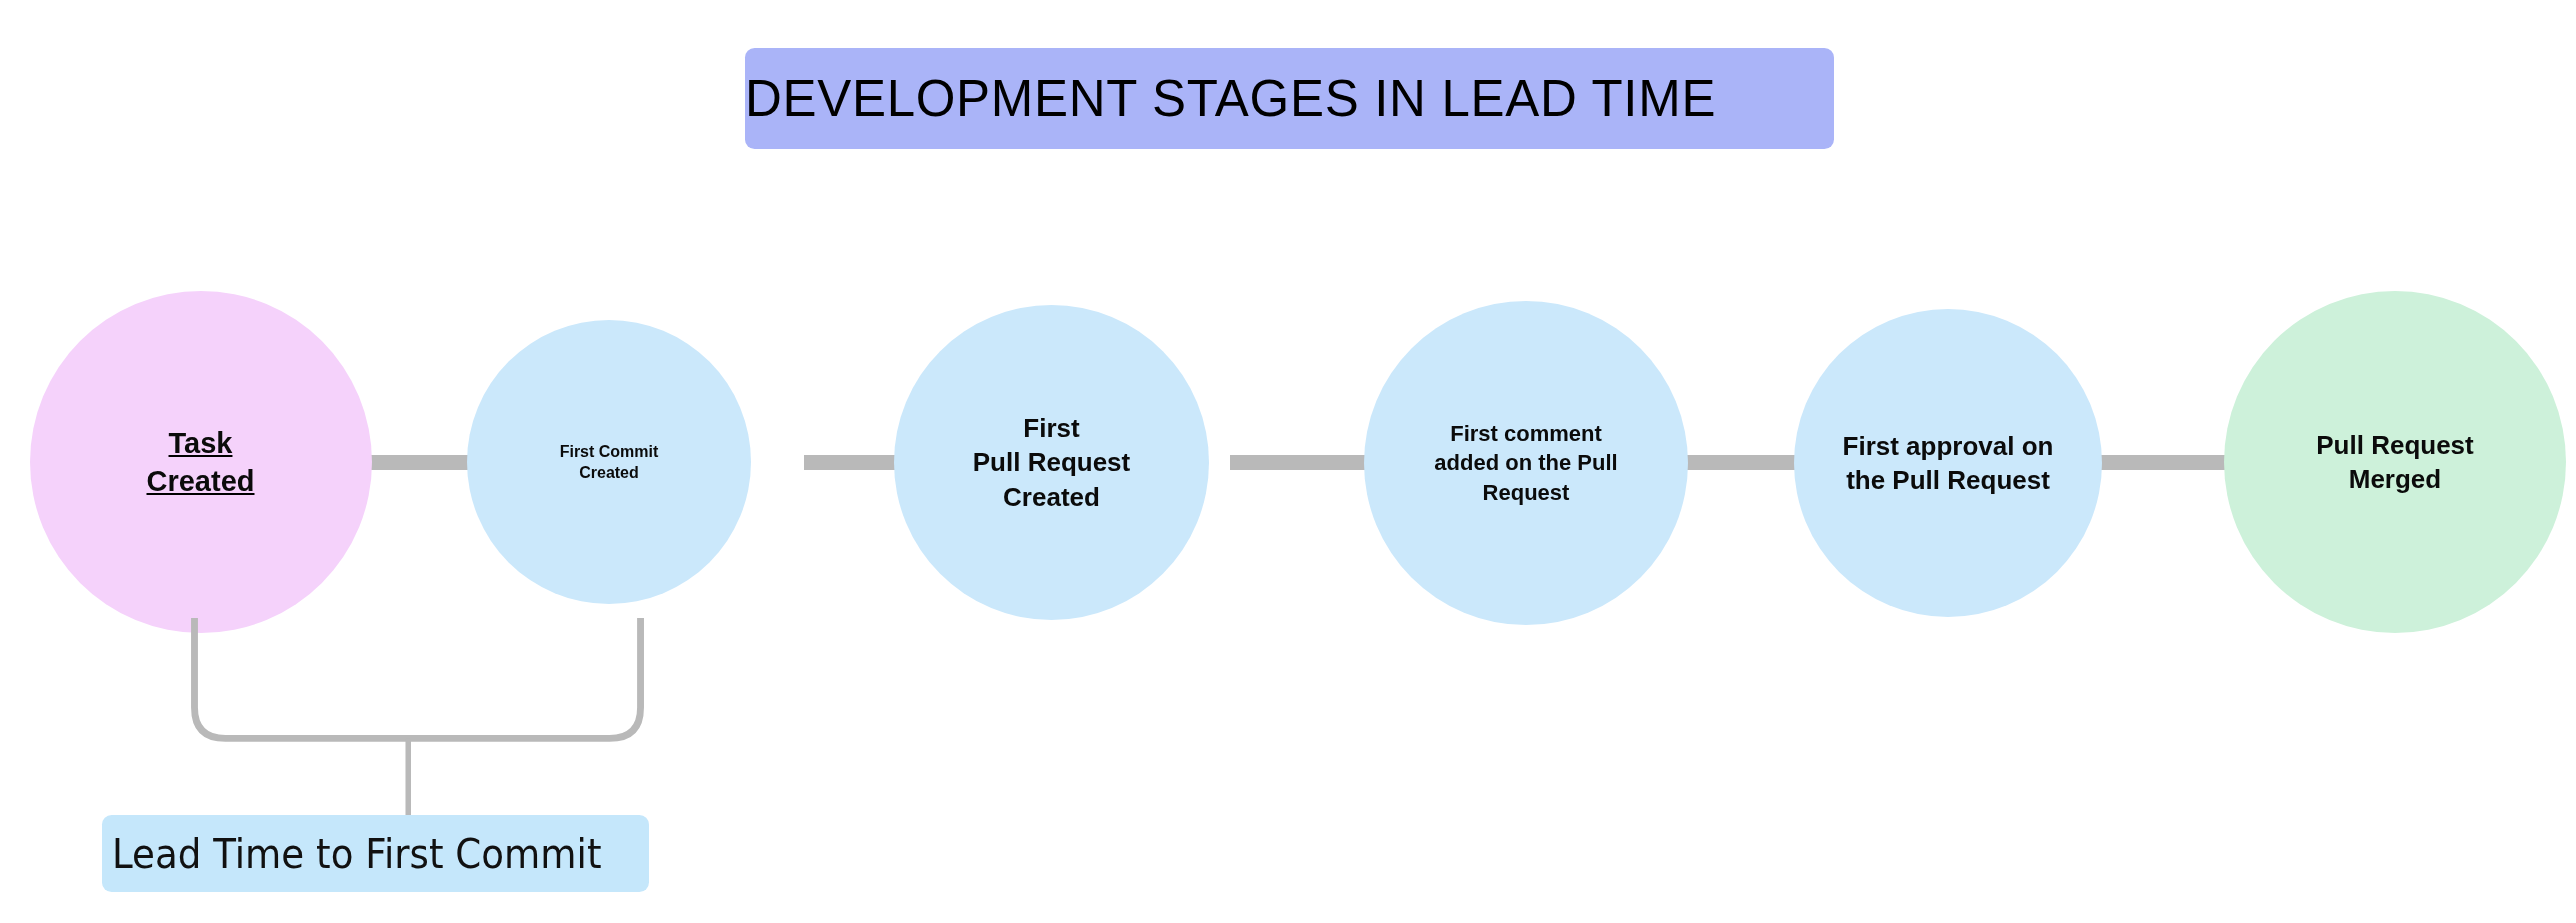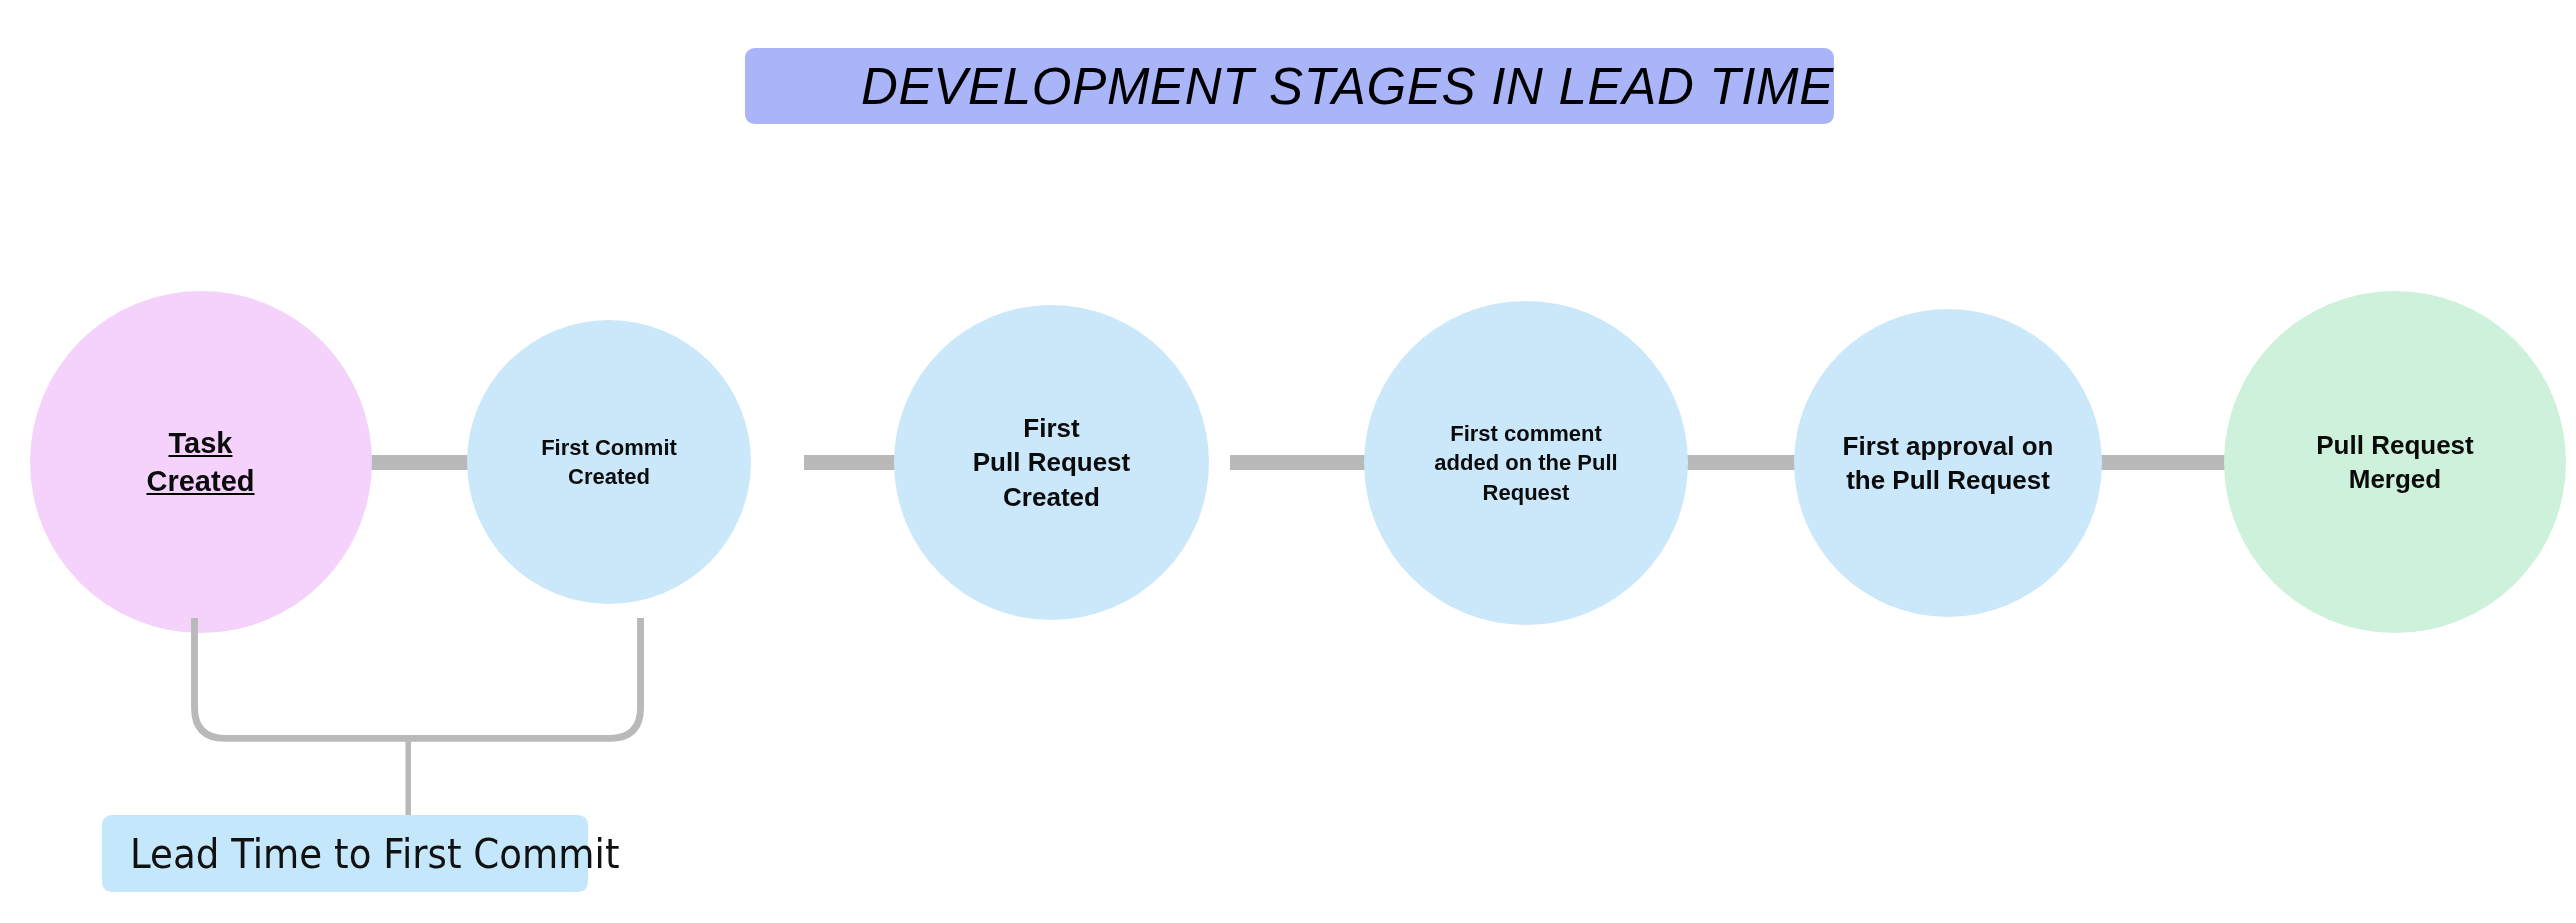--- a/index.html
+++ b/index.html
@@ -17,28 +17,27 @@
     background: #ffffff;
     overflow: hidden;
   }
 
   
   #title-banner {
     position: absolute;
     left: 745px;
     top: 48px;
     width: 1089px;
-    height: 76px;
+    height: 101px;
     background: #aab4f8;
     border-radius: 9.6px;
     display: flex;
     align-items: center;
-    justify-content: flex-end;
+    justify-content: flex-start;
     box-sizing: border-box;
-    font-style: italic;
   }
   #title-text {
     font-family: "Liberation Sans", sans-serif;
     font-size: 51px;
     font-weight: 400;
     letter-spacing: 0.7px;
     color: #000000;
     white-space: nowrap;
     line-height: 1;
   }
@@ -78,28 +77,28 @@
     width: 756px;
     height: 227px;
     overflow: visible;
   }
 
   
   #bracket-label {
     position: absolute;
     left: 102px;
     top: 815px;
-    width: 486px;
+    width: 547px;
     height: 77px;
     background: #c5e7fb;
     border-radius: 9.6px;
     display: flex;
     align-items: center;
     box-sizing: border-box;
-    padding-left: 28px;
+    padding-left: 10px;
   }
   #bracket-label-text {
     font-family: "DejaVu Sans", sans-serif;
     font-size: 40px;
     font-weight: 400;
     color: #111111;
     white-space: nowrap;
     transform: scaleX(0.93);
     transform-origin: left center;
     line-height: 1;
@@ -121,21 +120,21 @@
       <div class="connector" style="left: 1680px; width: 127px; background: rgb(185, 185, 185);"></div>
       <div class="connector" style="left: 2092px; width: 141px; background: rgb(185, 185, 185);"></div>
     </div>
 
   <div id="stages">
       <div class="stage" style="left: 29.5px; top: 291px; width: 342px; height: 342px; background: rgb(245, 210, 251); text-decoration: underline;">
         <div class="stage-label" style="font-size: 29px;">Task
 Created</div>
       </div>
       <div class="stage" style="left: 467px; top: 320px; width: 284px; height: 284px; background: rgb(203, 232, 251);">
-        <div class="stage-label" style="font-size: 22px;">First Commit
+        <div class="stage-label" style="font-size: 16px;">First Commit
 Created</div>
       </div>
       <div class="stage" style="left: 894px; top: 305px; width: 315px; height: 315px; background: rgb(203, 232, 251);">
         <div class="stage-label" style="font-size: 26px;">First
 Pull Request
 Created</div>
       </div>
       <div class="stage" style="left: 1364px; top: 301px; width: 324px; height: 324px; background: rgb(203, 232, 251);">
         <div class="stage-label" style="font-size: 22px;">First comment
 added on the Pull

